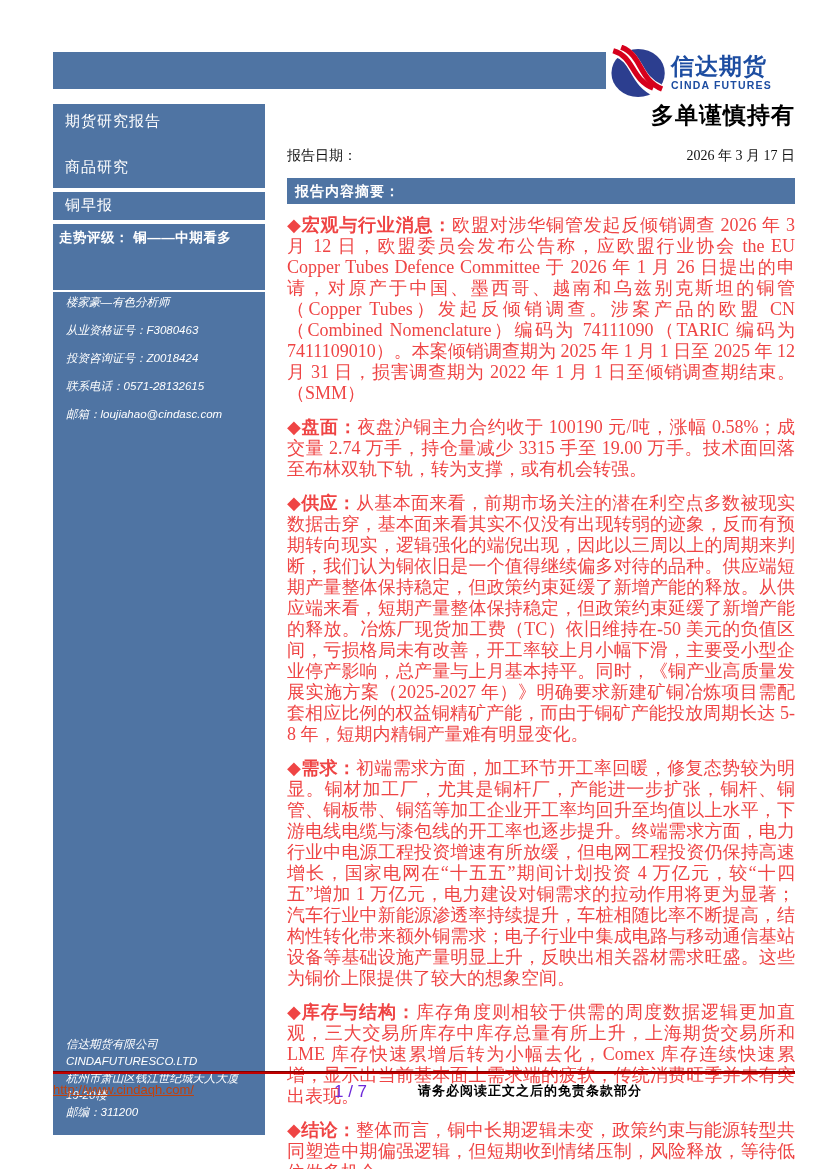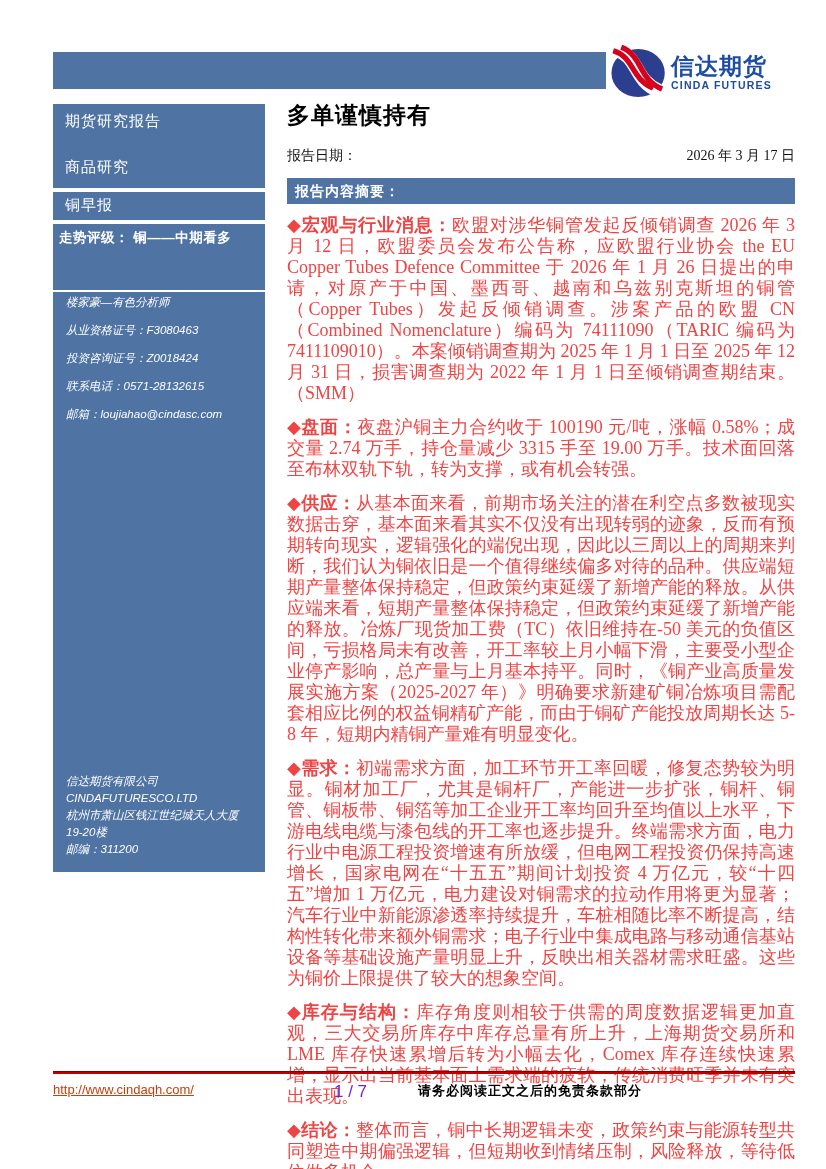--- a/index.html
+++ b/index.html
@@ -15,30 +15,30 @@
   .logo-text{display:flex;flex-direction:column;line-height:1;}
   .logo-cn{font-size:23px;font-weight:bold;color:#1d4da1;letter-spacing:1px;white-space:nowrap;}
   .logo-en{font-size:10.5px;font-weight:bold;color:#1d4da1;letter-spacing:1.2px;margin-top:2px;white-space:nowrap;}
   
   .side-box{position:absolute;left:53px;width:212px;background:#4f74a3;color:#fff;box-sizing:border-box;}
   .nav1{top:104px;height:48px;}
   .nav2{top:150px;height:38px;}
   .nav3{top:192px;height:28px;}
   .nav-label{display:block;padding:8px 0 0 12px;font-size:15px;letter-spacing:1px;}
   .nav3 .nav-label{padding-top:4px;}
-  .rating-box{top:224px;height:648px;}
+  .rating-box{top:224px;height:911px;}
   .rating-title{display:block;padding:5px 0 0 6px;font-size:13.5px;font-weight:bold;letter-spacing:0.5px;white-space:nowrap;}
   .rating-hr{position:absolute;left:0;right:0;top:66px;height:2px;background:#ffffff;}
   .analyst{position:absolute;left:13px;right:0;top:72px;font-size:11.5px;font-style:italic;}
   .analyst-line{margin:0 0 15px 0;line-height:13px;white-space:nowrap;}
   .company{position:absolute;left:13px;right:8px;bottom:14px;font-size:11.5px;font-style:italic;line-height:17px;}
   .company-line{margin:0;}
   
   .main{position:absolute;left:287px;top:100px;width:508px;}
-  .doc-title{margin:0 0 16px 0;font-size:23px;font-weight:bold;color:#000;letter-spacing:1px;}
+  .doc-title{margin:0 0 16px 0;font-size:23px;font-weight:bold;color:#000;letter-spacing:1px;text-align:right;}
   .date-row{display:flex;justify-content:space-between;align-items:baseline;margin:0 0 13px 0;
             font-size:14px;color:#111;font-family:"Liberation Serif","DejaVu Serif",serif;}
   .summary-bar{height:26px;line-height:26px;background:#4f74a3;color:#fff;font-weight:bold;
                font-size:14px;padding-left:8px;letter-spacing:1px;margin-bottom:11px;}
   .section{margin:0 0 13px 0;font-size:18px;line-height:21px;color:#ef4444;text-align:justify;
            font-family:"Liberation Serif","DejaVu Serif",serif;}
   .section b{font-weight:bold;}
   
   .red-rule{position:absolute;left:53px;top:1071px;width:742px;height:3px;background:#c00000;border-top:1px solid #7f0000;box-sizing:border-box;}
   .footer-url{position:absolute;left:53px;top:1082px;font-size:13px;color:#c2410c;text-decoration:underline;}

